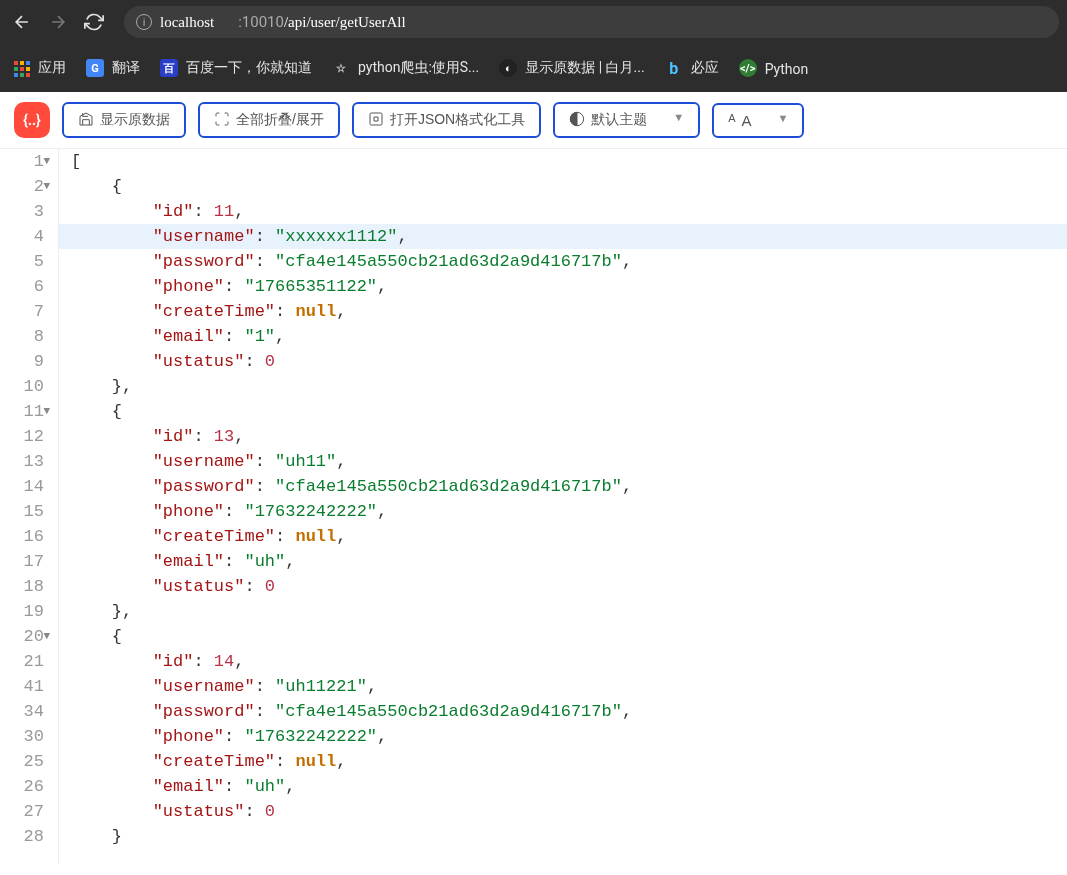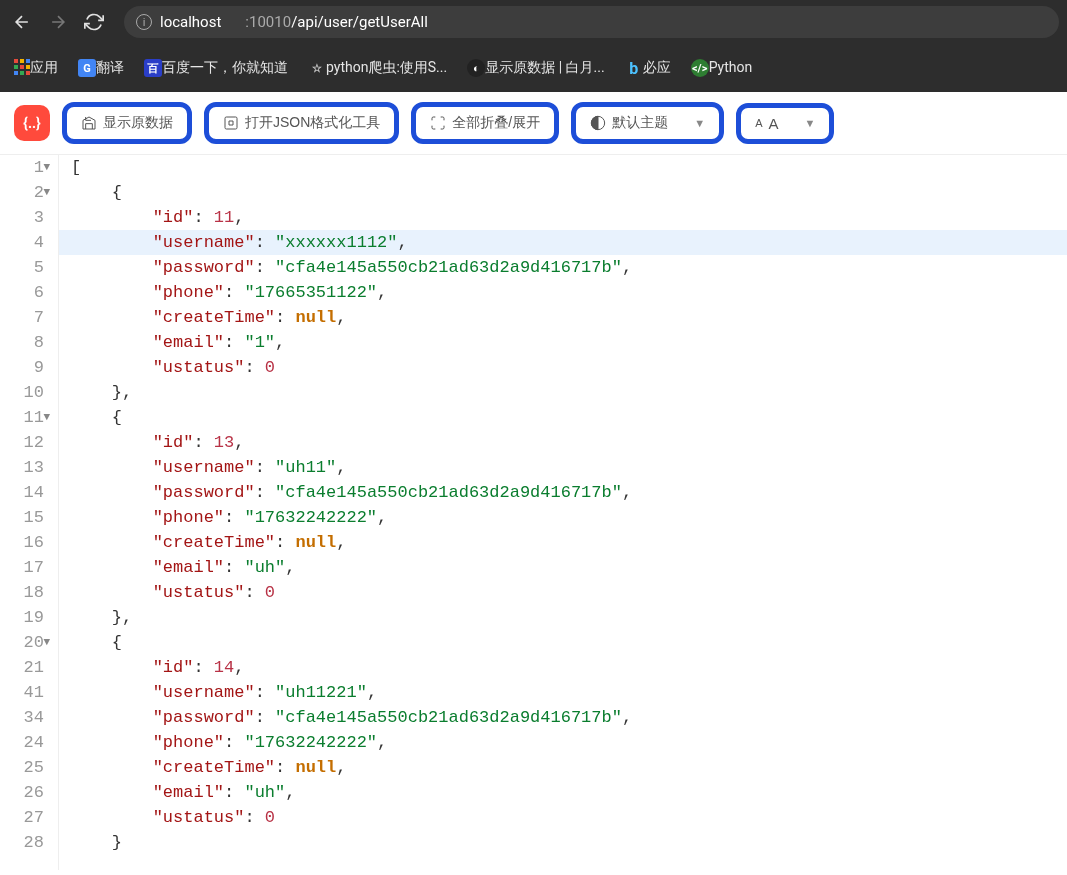--- a/index.html
+++ b/index.html
@@ -47,33 +47,33 @@
       height: 16px;
       border: 1.5px solid #aaa;
       border-radius: 50%;
       display: flex;
       align-items: center;
       justify-content: center;
       font-size: 11px;
       margin-right: 8px;
       color: #aaa;
     }
-    .url-host { color: #fff; }
+    .url-host { color: #fff; font-family: Liberation Serif, serif; }
     .url-path { color: #aaa; margin-left: 24px; }
     .bookmarks-bar {
       display: flex;
       align-items: center;
       height: 48px;
       padding: 0 14px;
       gap: 20px;
     }
     .bookmark-item {
       display: flex;
-      align-items: flex-start;
-      gap: 0;
+      align-items: flex-end;
+      gap: 8px;
       color: #e5e5e5;
       font-size: 14px;
       cursor: pointer;
       white-space: nowrap;
     }
     .bm-icon {
       width: 18px;
       height: 18px;
       border-radius: 3px;
       display: flex;
@@ -114,26 +114,26 @@
       border-radius: 10px;
       display: flex;
       align-items: center;
       justify-content: center;
       color: #fff;
       font-size: 14px;
       font-weight: bold;
     }
     .tool-btn {
       display: flex;
-      align-items: center;
+      align-items: flex-start;
       gap: 6px;
       padding: 7px 14px;
       background: #fff;
-      border: 5px solid #1d4ed8;
-      border-radius: 12px;
+      border: 2px solid #1d4ed8;
+      border-radius: 6px;
       font-size: 14px;
       color: #555;
       cursor: pointer;
     }
     .tool-btn svg { width: 16px; height: 16px; }
     .tool-btn .chev { margin-left: 20px; color: #888; font-size: 11px; }
 
     .json-viewer {
       display: flex;
       font-family: Consolas, Monaco, "Courier New", monospace;
@@ -248,30 +248,30 @@
 <div class="toolbar">
   <div class="json-logo">{..}</div>
   <button class="tool-btn">
     <svg viewBox="0 0 24 24" fill="none" stroke="currentColor" stroke-width="1.5">
         <path d="M17 21v-8H7v8M7 3v5h8M21 8l-9-5-9 5v13h18V8z"></path>
       </svg>
     <span>显示原数据</span>
   </button>
   <button class="tool-btn">
     <svg viewBox="0 0 24 24" fill="none" stroke="currentColor" stroke-width="1.5">
+        <path d="M8 3H5a2 2 0 00-2 2v3m18 0V5a2 2 0 00-2-2h-3m0 18h3a2 2 0 002-2v-3M3 16v3a2 2 0 002 2h3"></path>
+      </svg>
+    <span>全部折叠/展开</span>
+  </button>
+  <button class="tool-btn">
+    <svg viewBox="0 0 24 24" fill="none" stroke="currentColor" stroke-width="1.5">
         <rect x="3" y="3" width="18" height="18" rx="2"></rect>
         <path d="M9 9h6v6H9z"></path>
       </svg>
     <span>打开JSON格式化工具</span>
-  </button>
-  <button class="tool-btn">
-    <svg viewBox="0 0 24 24" fill="none" stroke="currentColor" stroke-width="1.5">
-        <path d="M8 3H5a2 2 0 00-2 2v3m18 0V5a2 2 0 00-2-2h-3m0 18h3a2 2 0 002-2v-3M3 16v3a2 2 0 002 2h3"></path>
-      </svg>
-    <span>全部折叠/展开</span>
   </button>
   <button class="tool-btn">
     <svg viewBox="0 0 24 24" fill="none" stroke="currentColor" stroke-width="1.5">
         <circle cx="12" cy="12" r="10"></circle>
         <path d="M12 2a10 10 0 000 20z" fill="currentColor"></path>
       </svg>
     <span>默认主题</span>
     <span class="chev">▼</span>
   </button>
   <button class="tool-btn">
@@ -299,21 +299,21 @@
       <div class="gutter-line">14</div>
       <div class="gutter-line">15</div>
       <div class="gutter-line">16</div>
       <div class="gutter-line">17</div>
       <div class="gutter-line">18</div>
       <div class="gutter-line">19</div>
       <div class="gutter-line">20<span class="fold-marker">▼</span></div>
       <div class="gutter-line">21</div>
       <div class="gutter-line">41</div>
       <div class="gutter-line">34</div>
-      <div class="gutter-line">24</div>
+      <div class="gutter-line">30</div>
       <div class="gutter-line">25</div>
       <div class="gutter-line">26</div>
       <div class="gutter-line">27</div>
       <div class="gutter-line">28</div>
     </div>
   <div class="code-pane" id="code-pane">
       <div class="code-line"><span class="p">[</span></div>
       <div class="code-line">    <span class="p">{</span></div>
       <div class="code-line">        <span class="k">"id"</span><span class="p">: </span><span class="n">11</span><span class="p">,</span></div>
       <div class="code-line highlighted">        <span class="k">"username"</span><span class="p">: </span><span class="s">"xxxxxx1112"</span><span class="p">,</span></div>

